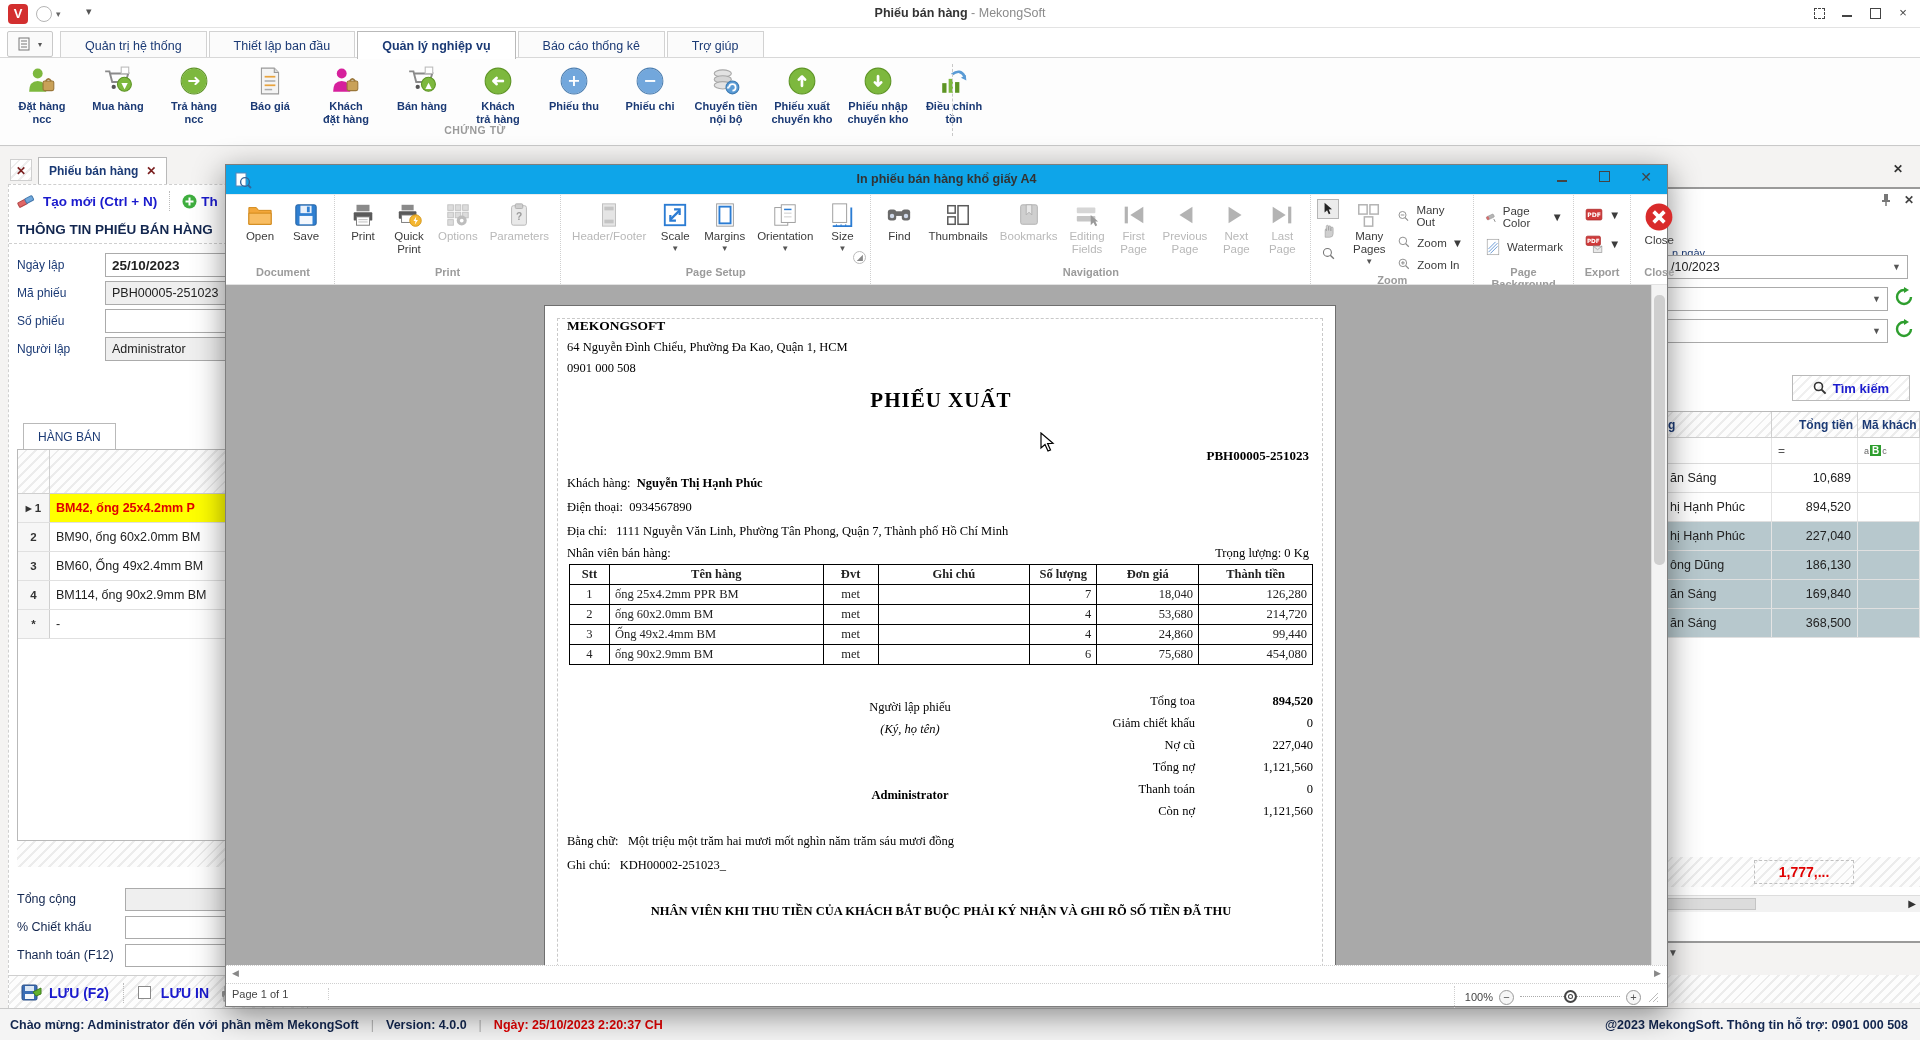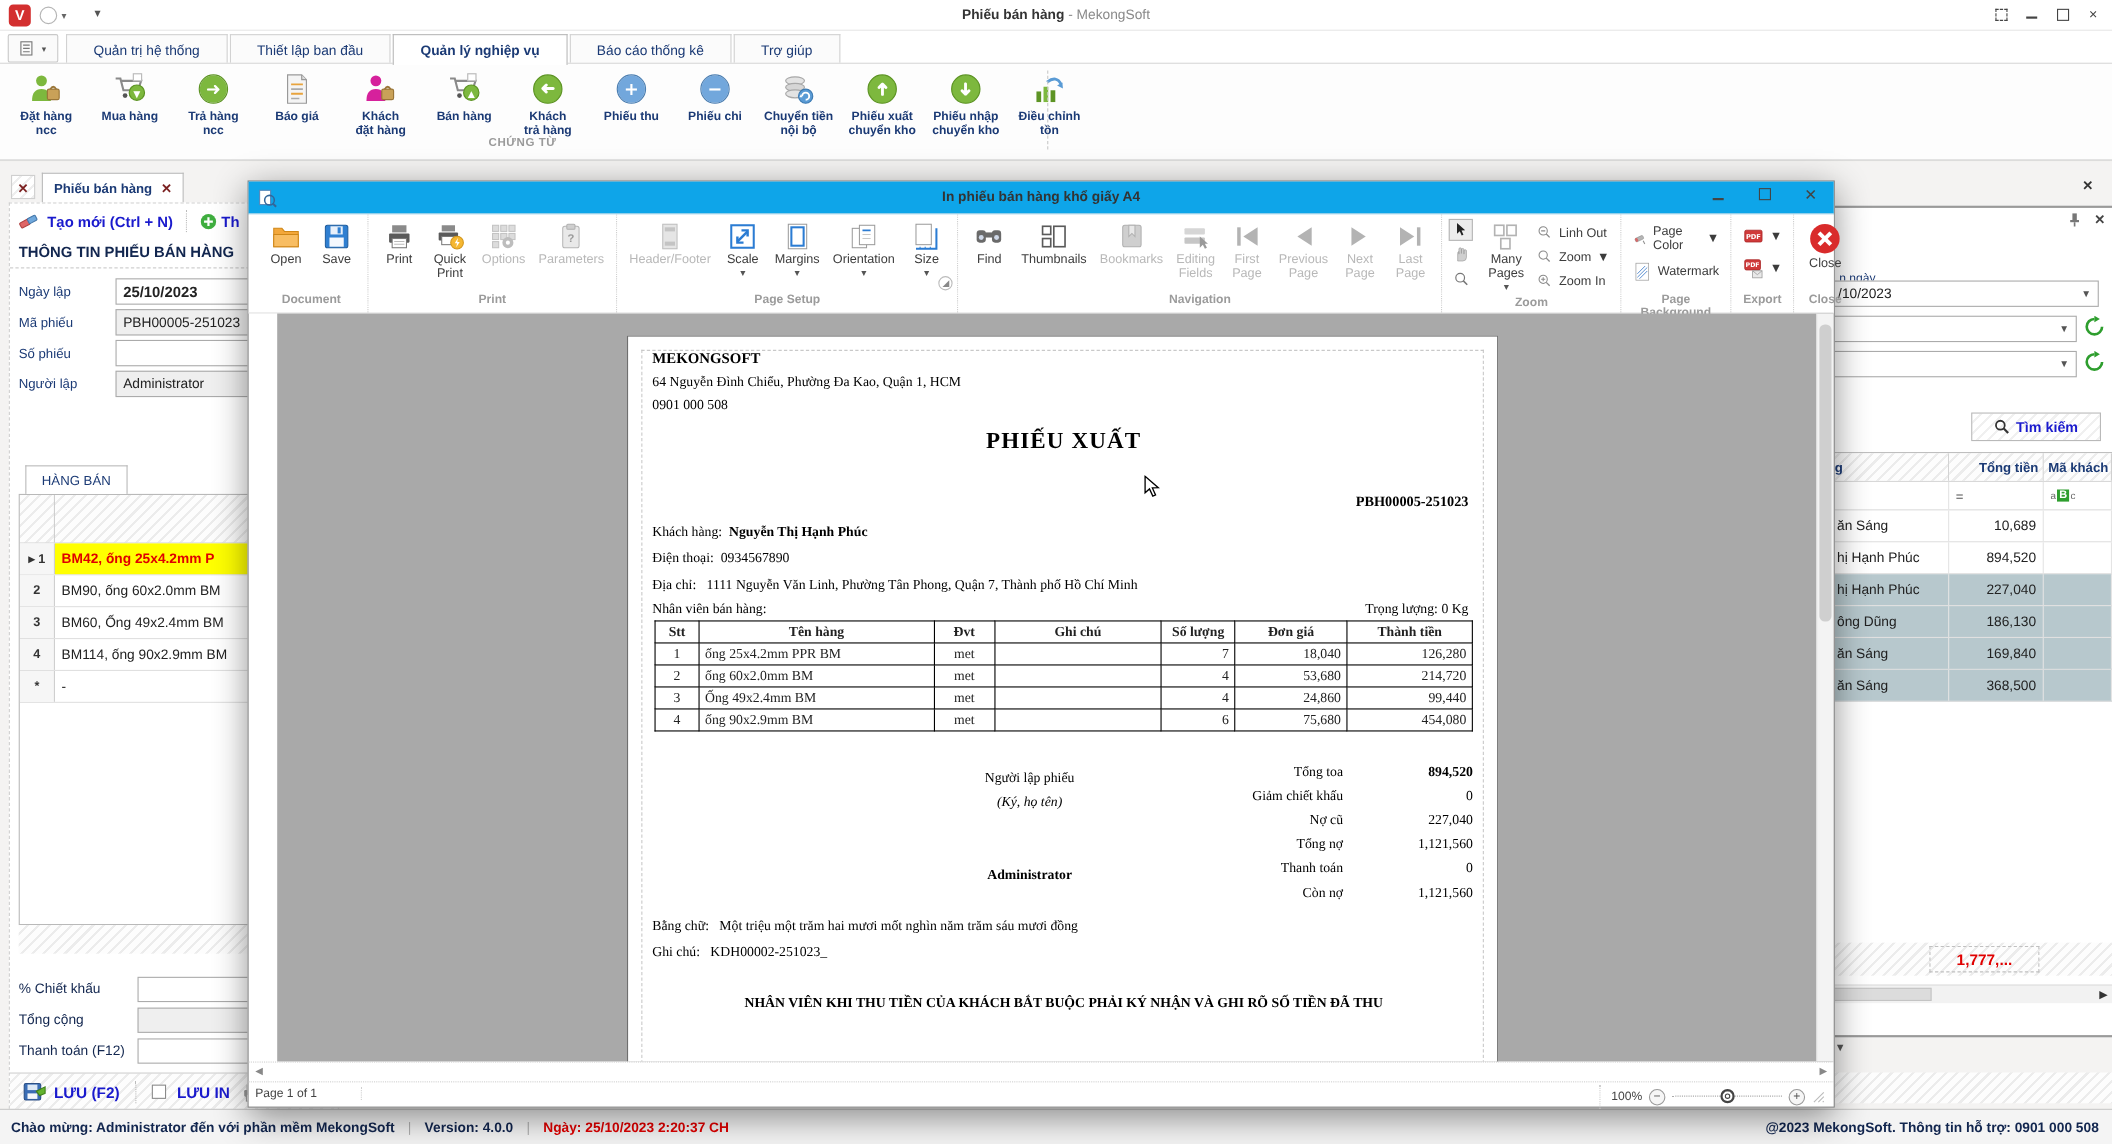--- a/index.html
+++ b/index.html
@@ -119,21 +119,21 @@
   .tb-glabel { height:18px; text-align:center; font-size:11px; font-weight:bold; color:#9b9b9b; }
   .tb-item { display:flex; flex-direction:column; align-items:center; padding:3px 5px; min-width:44px; cursor:pointer; border-radius:2px; }
   .tb-item .tlab { margin-top:2px; font-size:11.5px; color:#3c3c3c; text-align:center; line-height:13px; white-space:pre-line; }
   .tb-item.dis .tlab { color:#b8b8b8; }
   .tb-item .da { color:#555; font-size:8px; margin-top:1px; }
   .tb-rowitem { display:flex; align-items:center; gap:5px; padding:2px 4px; font-size:11.5px; color:#3c3c3c; cursor:pointer; }
   .tb-launcher { position:absolute; right:4px; bottom:20px; width:13px; height:13px; border:1px solid #bbb; border-radius:50%; color:#888; font-size:8px; line-height:11px; text-align:center; }
   .zoom-colsmall { display:flex; flex-direction:column; gap:2px; margin-right:6px; }
   .zoom-smallbtn { width:22px; height:20px; display:flex; align-items:center; justify-content:center; border:1px solid transparent; }
   .zoom-smallbtn.sel { border-color:#b5b5b5; background:#ececec; }
-  .dlg-docarea { position:relative; height:680px; background:#a9a9a9; overflow:hidden;margin-left:26px; }
+  .dlg-docarea { position:relative; height:680px; background:#a9a9a9; overflow:hidden; }
   .page { position:absolute; left:318px; top:20px; width:792px; height:860px; background:#fff; border:1px solid #6f6f6f; font-family:"Liberation Serif", serif; }
   .page-margin { position:absolute; left:12px; top:12px; right:12px; bottom:12px; border:1px dashed #c9c9c9; }
   .pg-abs { position:absolute; font-size:12.5px; color:#000; white-space:nowrap; }
   .doc-table { position:absolute; left:24px; top:258px; width:744px; border-collapse:collapse; font-family:"Liberation Serif", serif; font-size:12.5px; }
   .doc-table th, .doc-table td { border:1px solid #000; padding:2px 5px; height:19px; }
   .doc-table th { font-weight:bold; text-align:center; }
   .vscroll { position:absolute; right:0; top:0; width:16px; height:680px; background:#f3f3f3; border-left:1px solid #ddd; }
   .vthumb { position:absolute; left:2px; top:10px; width:11px; height:270px; background:#cfcfcf; border-radius:5px; }
   .dlg-hscroll { position:relative; height:18px; border-top:1px dotted #cfcfcf; color:#888; }
   .dlg-status { position:relative; height:23px; border-top:1px dotted #cfcfcf; font-size:11px; color:#444; }
@@ -427,26 +427,26 @@
             </div>
             <div class="g-row">
               <div class="g-numcol">*</div>
     <div class="g-cell">-</div>
             </div>
           </div>
       </div>
       <div class="lp-grid-bottom hatch"></div>
       <div class="lp-bfields" id="lp-bfields">
           <div class="lp-bfield">
+            <span class="lbl">Tổng cộng</span>
+    <span class="inp ro red">894,5</span>
+          </div>
+          <div class="lp-bfield">
             <span class="lbl">% Chiết khấu</span>
     <span class="inp"></span>
-          </div>
-          <div class="lp-bfield">
-            <span class="lbl">Tổng cộng</span>
-    <span class="inp ro red">894,5</span>
           </div>
           <div class="lp-bfield">
             <span class="lbl">Thanh toán (F12)</span>
     <span class="inp"></span>
           </div>
         </div>
       <div class="lp-bottombar hatch">
         <span class="btn-save">
           <svg width="22" height="20" viewBox="0 0 22 20">
               <rect x="1" y="2" width="15" height="15" rx="1.5" fill="#3a6db5" stroke="#2a4f86"></rect>
@@ -798,21 +798,21 @@
               <span class="tlab">Many Pages</span>
               <span class="da">▼</span>
             </div>
     <div style="display:flex; flex-direction:column; justify-content:flex-start; gap:3px; padding-top:3px;">
       <div class="tb-rowitem">
                 <svg width="15" height="15" viewBox="0 0 28 28">
                   <circle cx="11" cy="11" r="7" fill="none" stroke="#8a8a8a" stroke-width="1.8"></circle>
                   <line x1="16.2" y1="16.2" x2="22" y2="22" stroke="#8a8a8a" stroke-width="2.2"></line>
                   <line x1="7.5" y1="11" x2="14.5" y2="11" stroke="#8a8a8a" stroke-width="1.8"></line>
                 </svg>
-                <span>Linh Out</span>
+                <span>Many Out</span>
               </div>
       <div class="tb-rowitem">
                 <svg width="15" height="15" viewBox="0 0 28 28">
                   <circle cx="11" cy="11" r="7" fill="none" stroke="#8a8a8a" stroke-width="1.8"></circle>
                   <line x1="16.2" y1="16.2" x2="22" y2="22" stroke="#8a8a8a" stroke-width="2.2"></line>
                 </svg>
                 <span>Zoom</span>
                 <span class="da">▼</span>
               </div>
       <div class="tb-rowitem">

